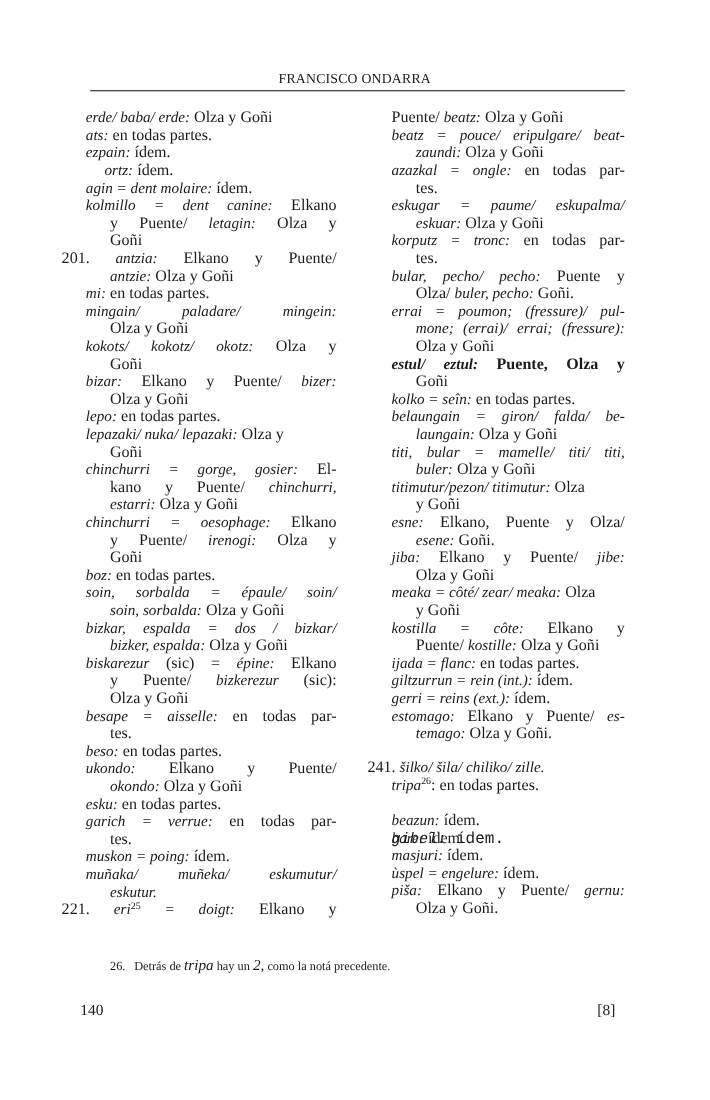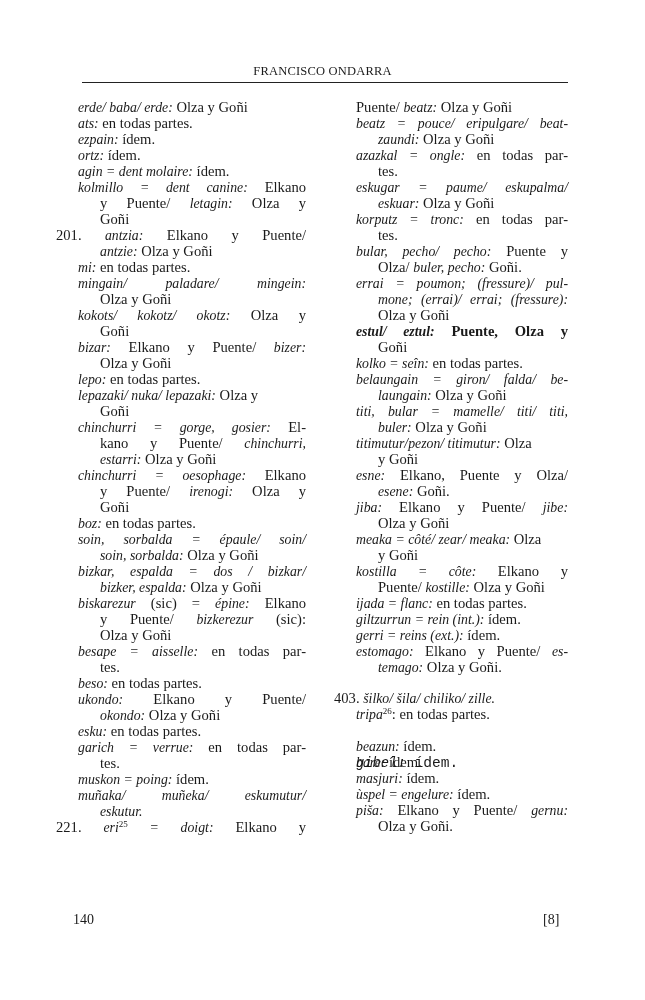--- a/index.html
+++ b/index.html
@@ -30,21 +30,21 @@
 </head>
 <body>
 
 <div class="header">FRANCISCO ONDARRA</div>
 <div class="rule"></div>
 
 <div class="col left" id="col-left">
     <div class="line" style="top: 0px;"><span class="it">erde/ baba/ erde:</span><span> Olza y Goñi</span></div>
     <div class="line" style="top: 16px;"><span class="it">ats:</span><span> en todas partes.</span></div>
     <div class="line" style="top: 32px;"><span class="it">ezpain:</span><span> ídem.</span></div>
-    <div class="line" style="top: 48px;"><span class="it">ortz:</span><span> ídem.</span></div>
+    <div class="line" style="top: 48px; margin-left: 17px;"><span class="it">ortz:</span><span> ídem.</span></div>
     <div class="line" style="top: 64px;"><span class="it">agin = dent molaire:</span><span> ídem.</span></div>
     <div class="line just" style="top: 80px;"><span class="it">kolmillo = dent canine:</span><span> Elkano</span></div>
     <div class="line indent just" style="top: 96px;"><span>y Puente/ </span><span class="it">letagin:</span><span> Olza y</span></div>
     <div class="line indent" style="top: 112px;"><span>Goñi</span></div>
     <div class="line num just" style="top: 128px;"><span>201. </span><span class="it">antzia:</span><span> Elkano y Puente/</span></div>
     <div class="line indent" style="top: 144px;"><span class="it">antzie:</span><span> Olza y Goñi</span></div>
     <div class="line" style="top: 160px;"><span class="it">mi:</span><span> en todas partes.</span></div>
     <div class="line just" style="top: 176px;"><span class="it">mingain/ paladare/ mingein:</span></div>
     <div class="line indent" style="top: 192px;"><span>Olza y Goñi</span></div>
     <div class="line just" style="top: 208px;"><span class="it">kokots/ kokotz/ okotz:</span><span> Olza y</span></div>
@@ -111,28 +111,29 @@
     <div class="line indent" style="top: 416px;"><span>Olza y Goñi</span></div>
     <div class="line" style="top: 432px;"><span class="it">meaka = côté/ zear/ meaka:</span><span> Olza</span></div>
     <div class="line indent" style="top: 448px;"><span>y Goñi</span></div>
     <div class="line just" style="top: 464px;"><span class="it">kostilla = côte:</span><span> Elkano y</span></div>
     <div class="line indent" style="top: 480px;"><span>Puente/ </span><span class="it">kostille:</span><span> Olza y Goñi</span></div>
     <div class="line" style="top: 496px;"><span class="it">ijada = flanc:</span><span> en todas partes.</span></div>
     <div class="line" style="top: 512px;"><span class="it">giltzurrun = rein (int.):</span><span> ídem.</span></div>
     <div class="line" style="top: 528px;"><span class="it">gerri = reins (ext.):</span><span> ídem.</span></div>
     <div class="line just" style="top: 544px;"><span class="it">estomago:</span><span> Elkano y Puente/ </span><span class="it">es-</span></div>
     <div class="line indent" style="top: 560px;"><span class="it">temago:</span><span> Olza y Goñi.</span></div>
-    <div class="line num" style="top: 591.2px;"><span>403. </span><span class="it">šilko/ šila/ chiliko/ zille.</span></div>
+    <div class="line num" style="top: 591.2px;"><span>241. </span><span class="it">šilko/ šila/ chiliko/ zille.</span></div>
     <div class="line" style="top: 607.2px;"><span class="it">tripa</span><sup>26</sup><span>: en todas partes.</span></div>
     <div class="line" style="top: 656px; font-family: Liberation Mono, monospace;"><span class="it">gibel:</span><span> ídem.</span></div>
     <div class="line" style="top: 639.2px;"><span class="it">beazun:</span><span> ídem.</span></div>
     <div class="line" style="top: 655.2px;"><span class="it">bare:</span><span> ídem.</span></div>
     <div class="line" style="top: 671.2px;"><span class="it">masjuri:</span><span> ídem.</span></div>
     <div class="line" style="top: 687.2px;"><span class="it">ùspel = engelure:</span><span> ídem.</span></div>
     <div class="line just" style="top: 703.2px;"><span class="it">piša:</span><span> Elkano y Puente/ </span><span class="it">gernu:</span></div>
     <div class="line indent" style="top: 719.2px;"><span>Olza y Goñi.</span></div>
   </div>
 
 <div class="footnotes" id="footnotes">
+    <div class="fn"><span class="n">26.</span><span>Detrás de </span><span class="it">tripa</span><span> hay un </span><span class="it">2,</span><span> como la notá precedente.</span></div>
   </div>
 
 <div class="folio-left">140</div>
 <div class="folio-right">[8]</div>
 
 </body></html>

